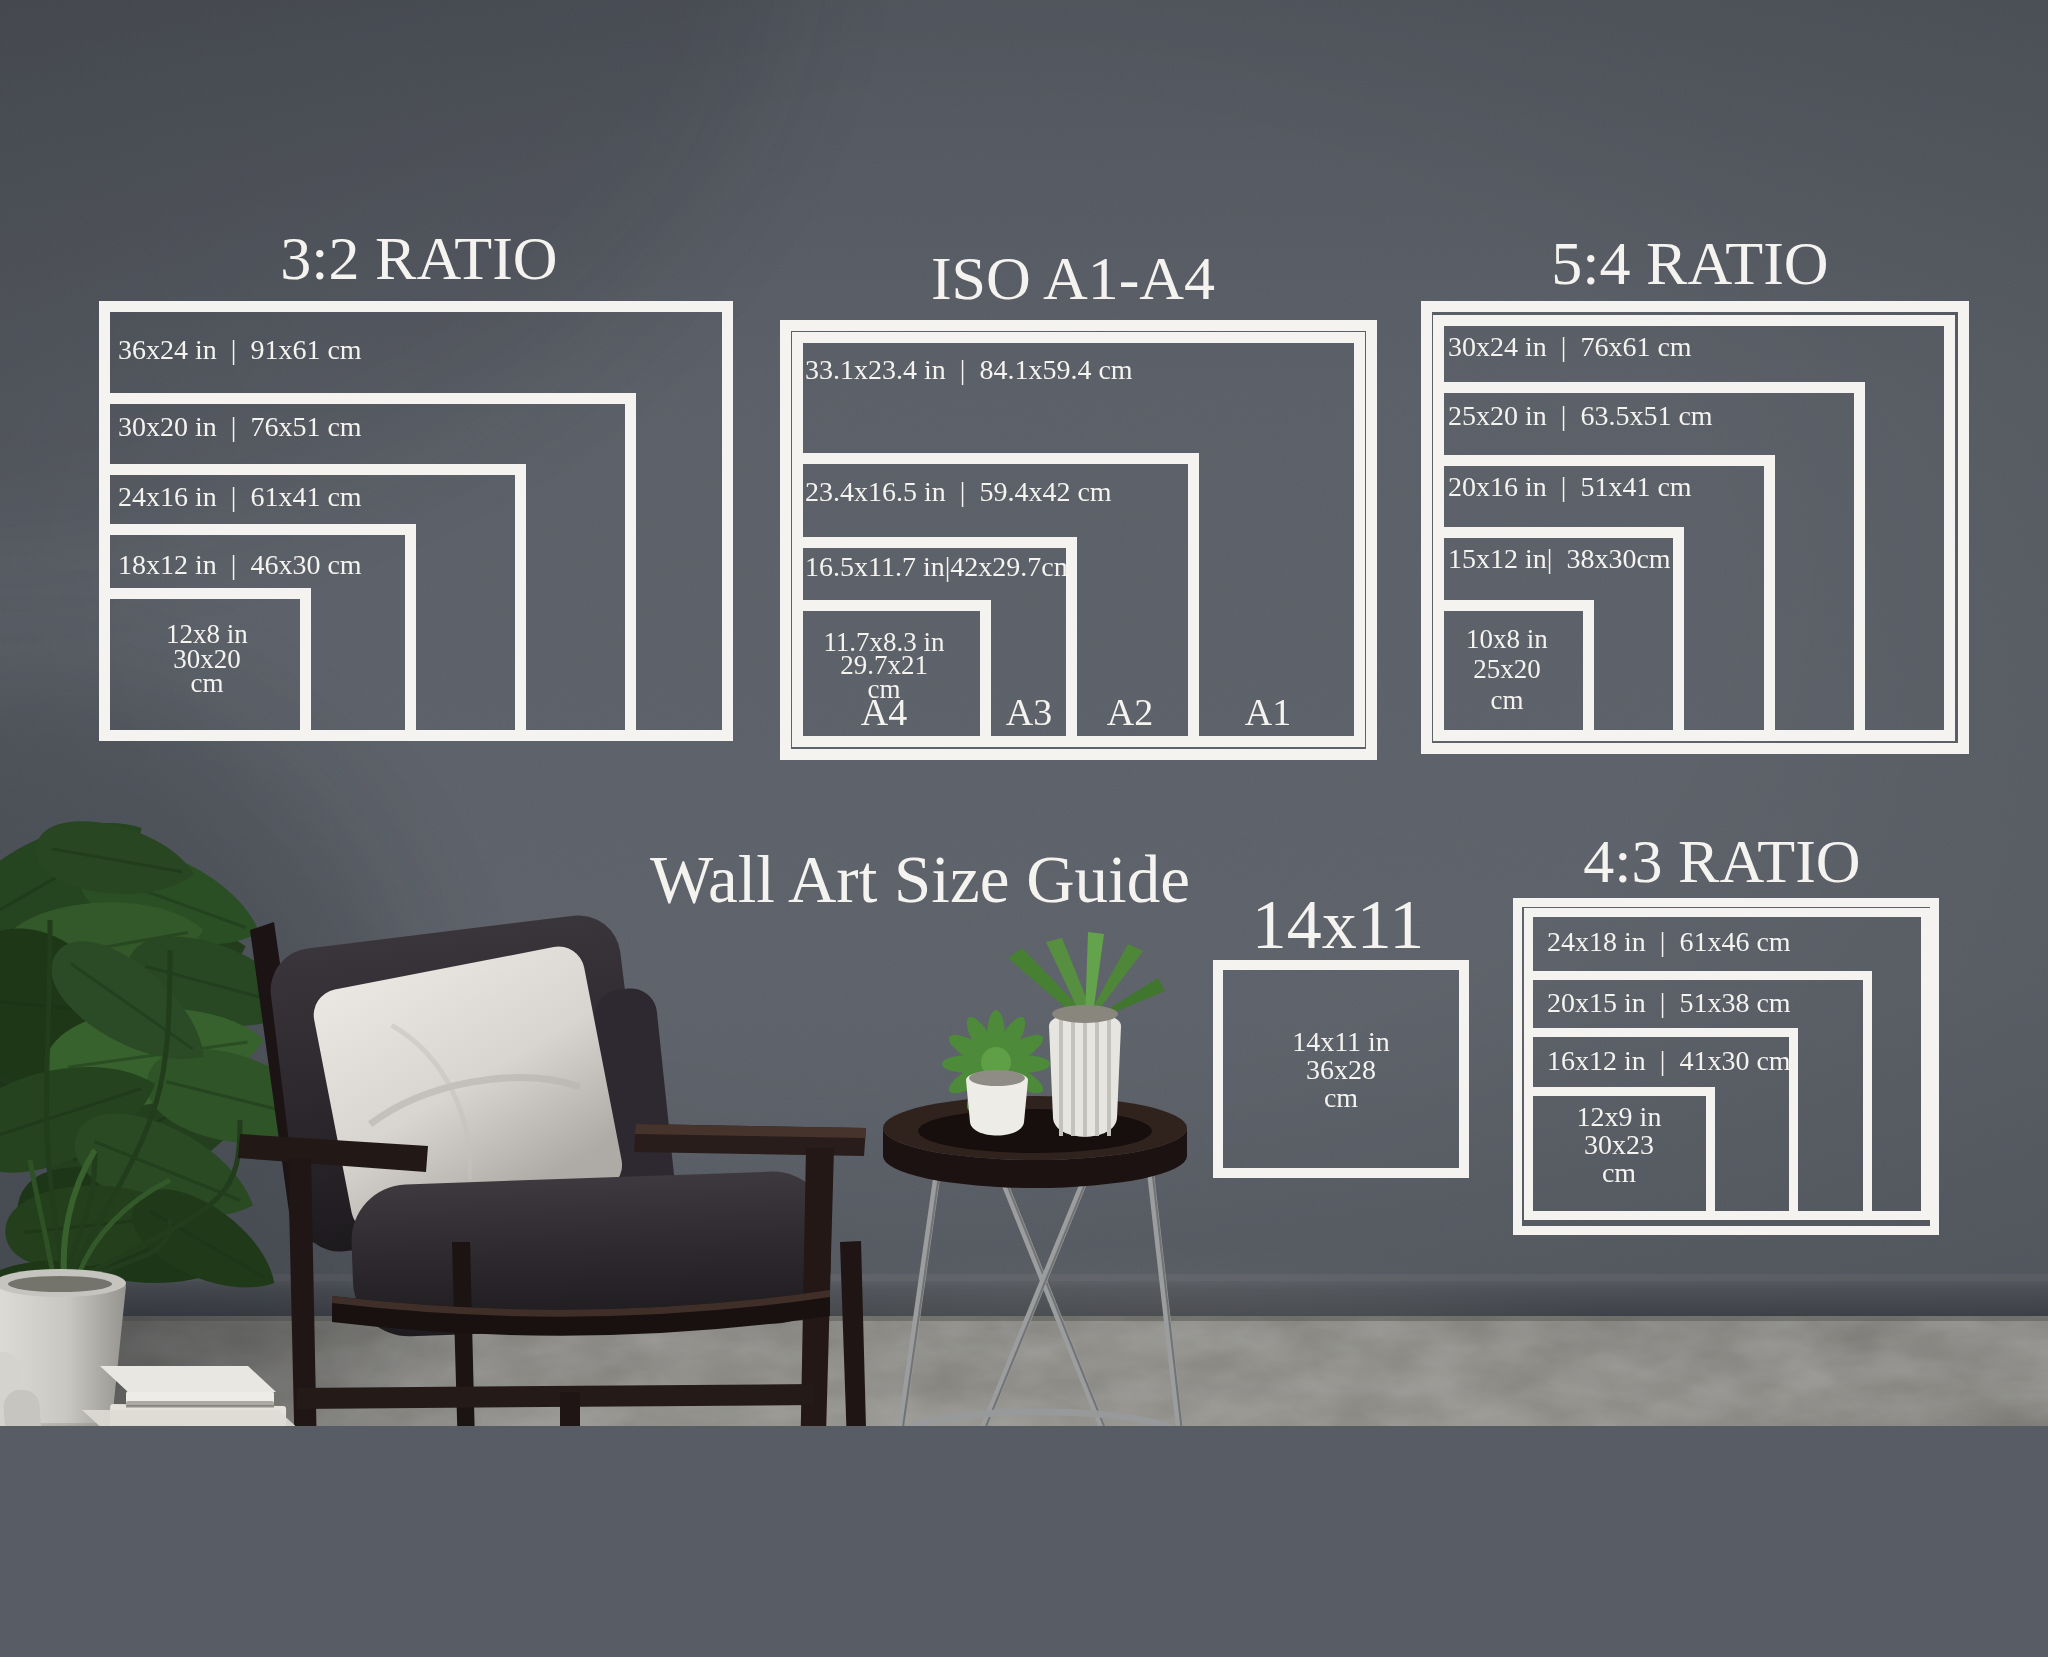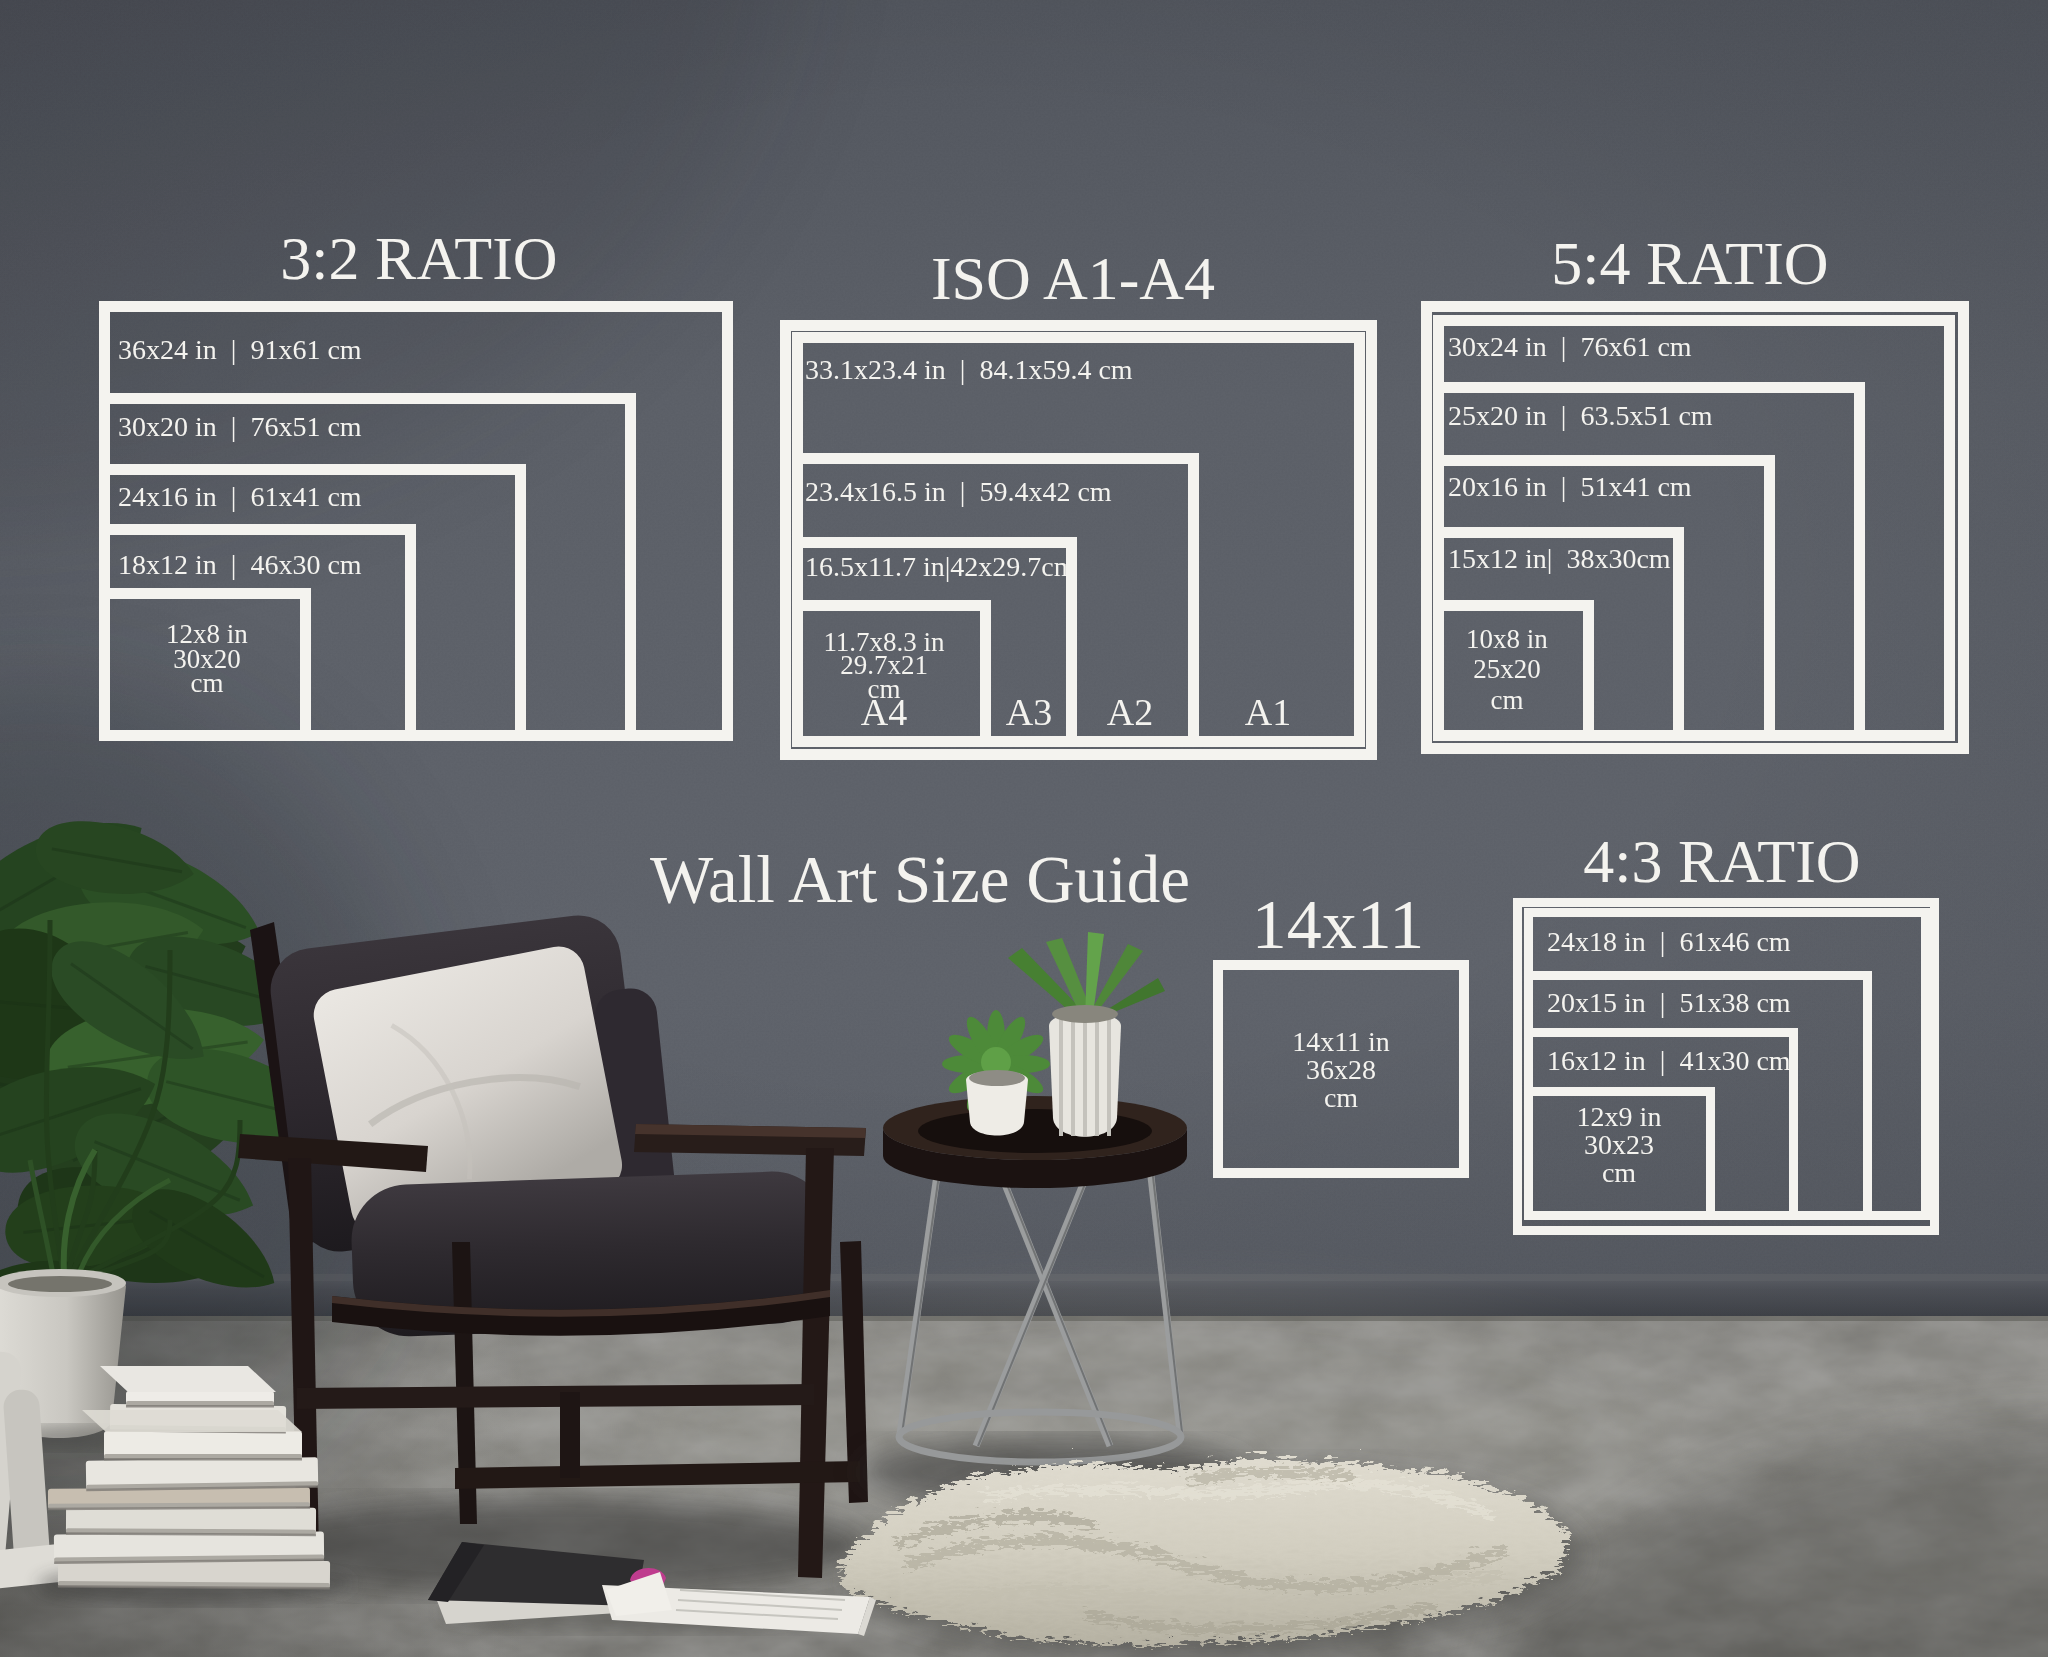--- a/index.html
+++ b/index.html
@@ -1,15 +1,15 @@
 <!DOCTYPE html>
 <html><head><meta charset="utf-8">
 <style>
 html,body{margin:0;padding:0;background:#585c64;}
-#page{position:relative;width:2048px;height:1657px;overflow:hidden;}
+#page{position:relative;width:2048px;height:1426px;overflow:hidden;}
 text{font-family:"Liberation Serif",serif;}
 </style></head>
 <body>
 <div id="page">
 <svg width="2048" height="1657" viewBox="0 0 2048 1657">
 <defs>
 <linearGradient id="wallg" x1="0" y1="0" x2="0" y2="1">
  <stop offset="0" stop-color="#50545c"></stop>
  <stop offset="0.3" stop-color="#5a5e66"></stop>
  <stop offset="0.75" stop-color="#5d6169"></stop>

